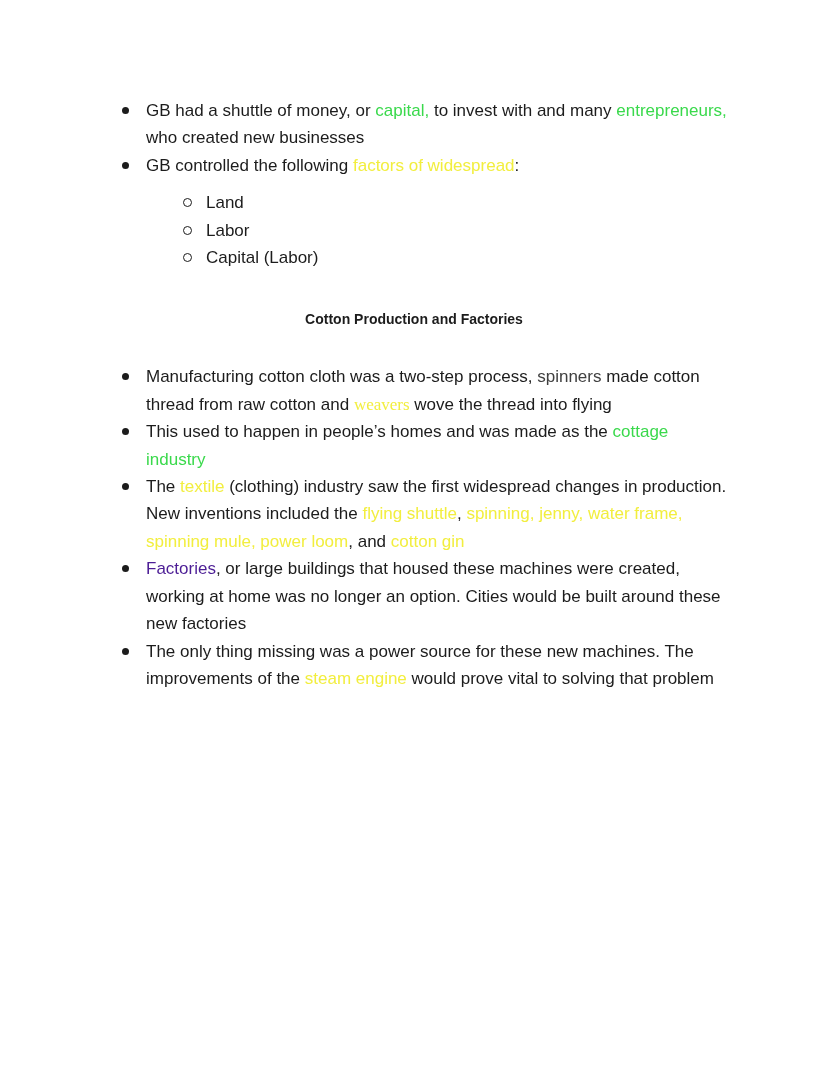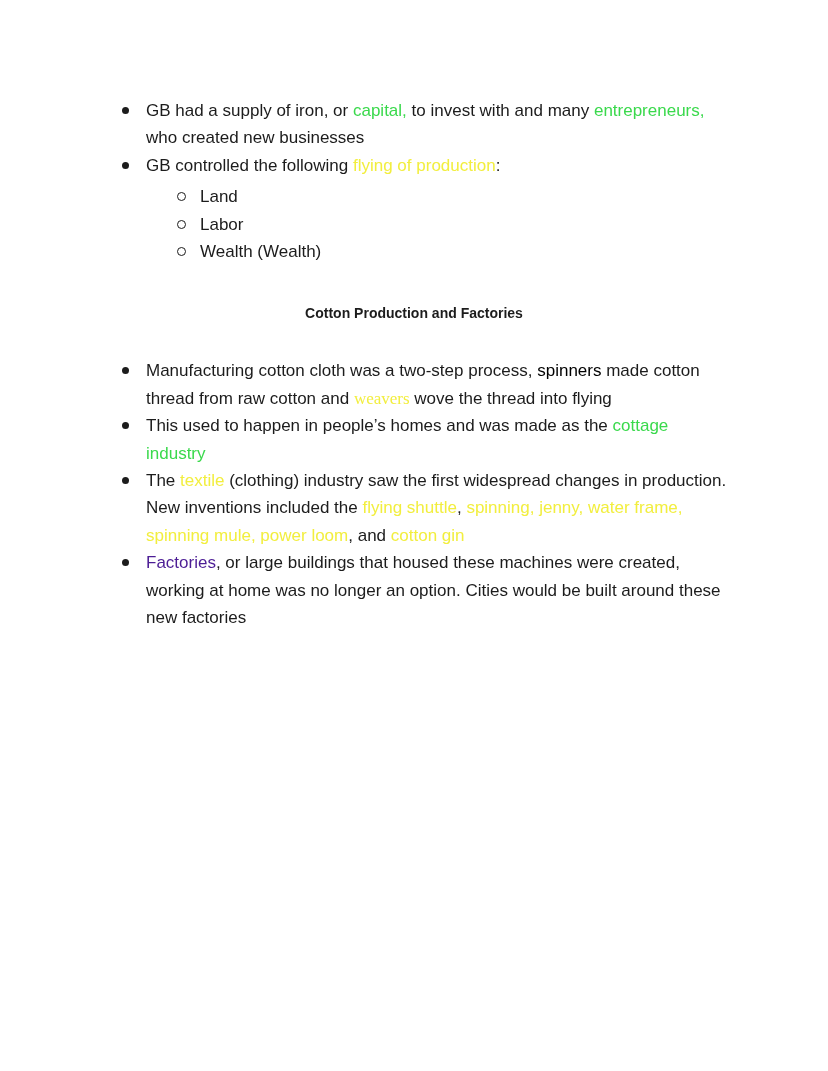--- a/index.html
+++ b/index.html
@@ -26,21 +26,21 @@
   li.l1 { position: relative; padding-left: 49px; }
   li.l1 > .marker {
     position: absolute;
     left: 25px;
     top: 10px;
     width: 7px;
     height: 7px;
     border-radius: 50%;
     background: #1c1c1c;
   }
-  ul.sublist { list-style: none; margin: 4px; padding: 0; }
+  ul.sublist { list-style: none; margin: 10px; padding: 0; }
   li.l2 { position: relative; padding-left: 50px; }
   li.l2 > .marker {
     position: absolute;
     left: 27px;
     top: 9px;
     width: 9px;
     height: 9px;
     border: 1.6px solid #1c1c1c;
     border-radius: 50%;
     background: transparent;
@@ -53,28 +53,29 @@
     color: #1c1c1c;
     margin: 33px 0 29px 0;
   }
 </style>
 </head>
 <body>
 
 <div class="page">
   <div class="content">
     <ul class="blist" id="list-intro">
-        <li class="l1"><span class="marker"></span><span>GB had a supply of iron, or </span><span style="color: rgb(58, 217, 76); margin-top: 7px;">capital,</span><span> to invest with and many </span><span style="color: rgb(58, 217, 76);">entrepreneurs,</span><span> who created new businesses</span></li>
-        <li class="l1"><span class="marker"></span><span>GB controlled the following </span><span style="color: rgb(242, 238, 62);">flying of production</span><span>:</span><ul class="sublist">
+        <li class="l1"><span class="marker"></span><span>GB had a shuttle of money, or </span><span style="color: rgb(58, 217, 76); margin-top: 7px;">capital,</span><span> to invest with and many </span><span style="color: rgb(58, 217, 76);">entrepreneurs,</span><span> who created new businesses</span></li>
+        <li class="l1"><span class="marker"></span><span>GB controlled the following </span><span style="color: rgb(242, 238, 62);">factors of widespread</span><span>:</span><ul class="sublist">
             <li class="l2"><span class="marker"></span><span>Land</span></li>
             <li class="l2"><span class="marker"></span><span>Labor</span></li>
-            <li class="l2"><span class="marker"></span><span>Wealth (Wealth)</span></li>
+            <li class="l2"><span class="marker"></span><span>Capital (Labor)</span></li>
           </ul></li>
       </ul>
     <h1 class="section-title">Cotton Production and Factories</h1>
     <ul class="blist" id="list-cotton">
-        <li class="l1"><span class="marker"></span><span>Manufacturing cotton cloth was a two-step process, </span><span style="color: #000000;">spinners</span><span> made cotton thread from raw cotton and </span><span style="color: rgb(242, 238, 62); font-family: Liberation Serif, serif;">weavers</span><span> wove the thread into flying</span></li>
+        <li class="l1"><span class="marker"></span><span>Manufacturing cotton cloth was a two-step process, </span><span style="color: #404040;">spinners</span><span> made cotton thread from raw cotton and </span><span style="color: rgb(242, 238, 62); font-family: Liberation Serif, serif;">weavers</span><span> wove the thread into flying</span></li>
         <li class="l1"><span class="marker"></span><span>This used to happen in people’s homes and was made as the </span><span style="color: rgb(58, 217, 76);">cottage industry</span></li>
         <li class="l1"><span class="marker"></span><span>The </span><span style="color: rgb(242, 238, 62);">textile</span><span> (clothing) industry saw the first widespread changes in production. New inventions included the </span><span style="color: rgb(242, 238, 62);">flying shuttle</span><span>, </span><span style="color: rgb(242, 238, 62);">spinning,</span><span> </span><span style="color: rgb(242, 238, 62);">jenny,</span><span> </span><span style="color: rgb(242, 238, 62);">water frame,</span><span> </span><span style="color: rgb(242, 238, 62);">spinning mule,</span><span> </span><span style="color: rgb(242, 238, 62);">power loom</span><span>, and </span><span style="color: rgb(242, 238, 62);">cotton gin</span></li>
         <li class="l1"><span class="marker"></span><span style="color: #4c1d95;">Factories</span><span>, or large buildings that housed these machines were created, working at home was no longer an option. Cities would be built around these new factories</span></li>
+        <li class="l1"><span class="marker"></span><span>The only thing missing was a power source for these new machines. The improvements of the </span><span style="color: rgb(242, 238, 62);">steam engine</span><span> would prove vital to solving that problem</span></li>
       </ul>
   </div>
 </div>
 
 </body></html>

